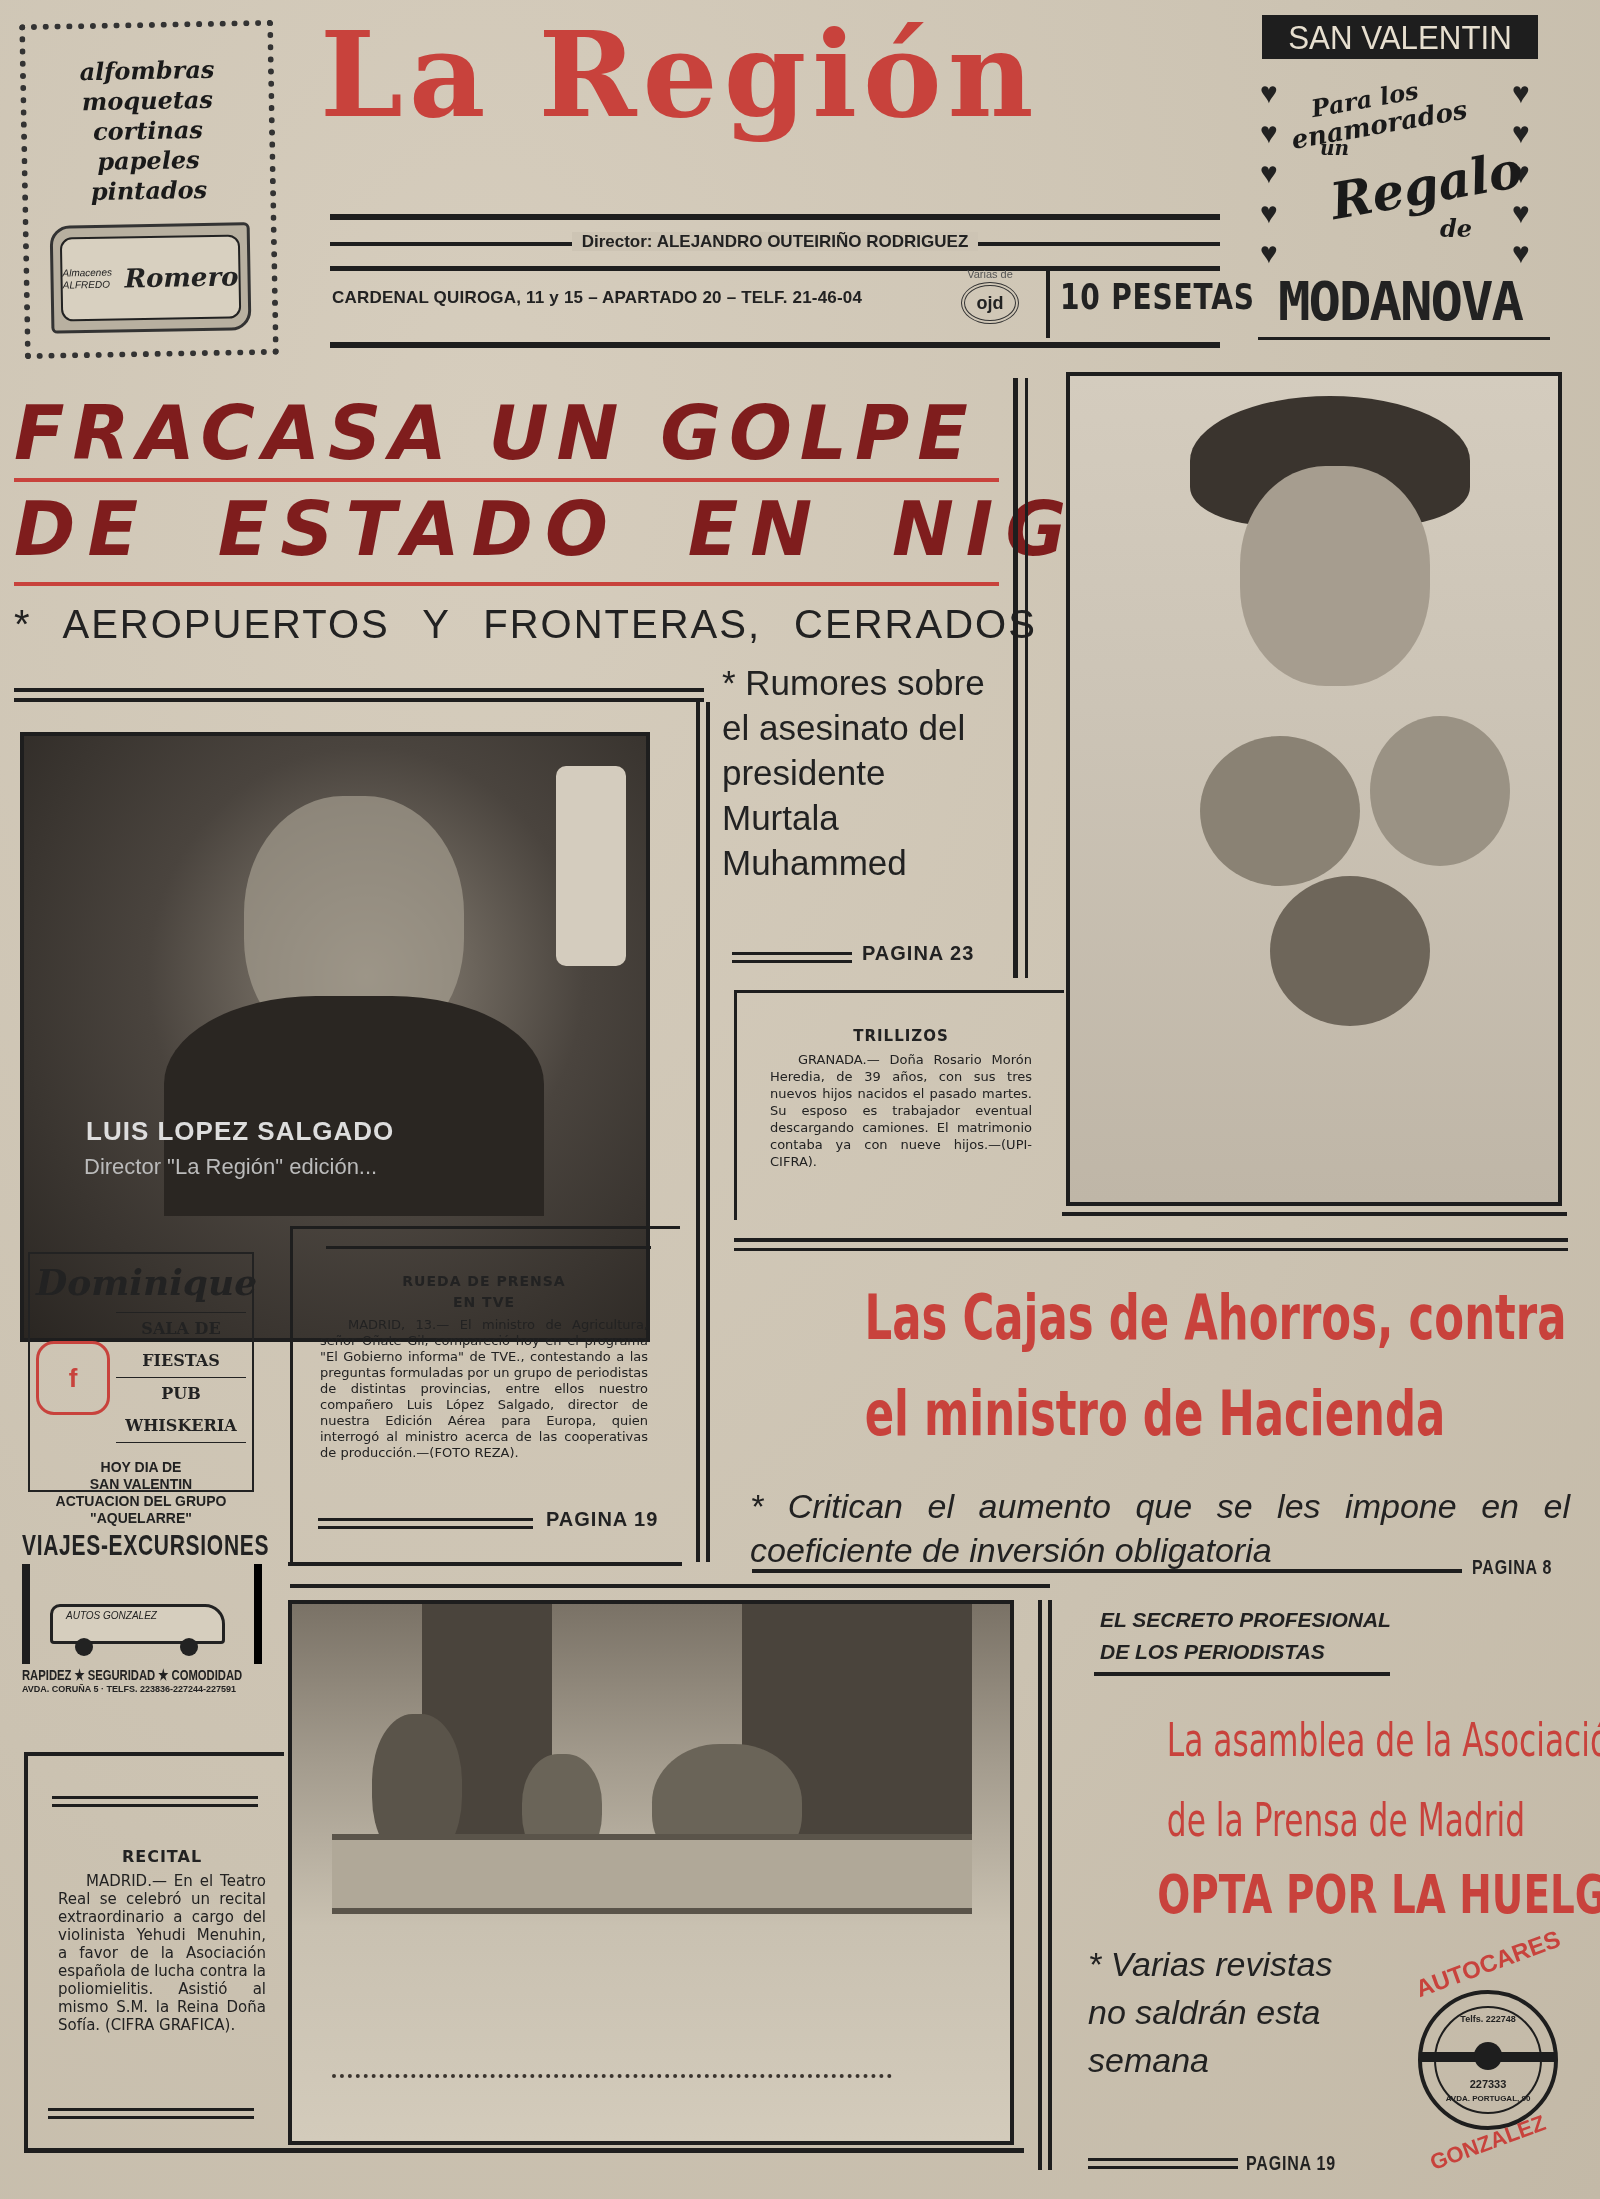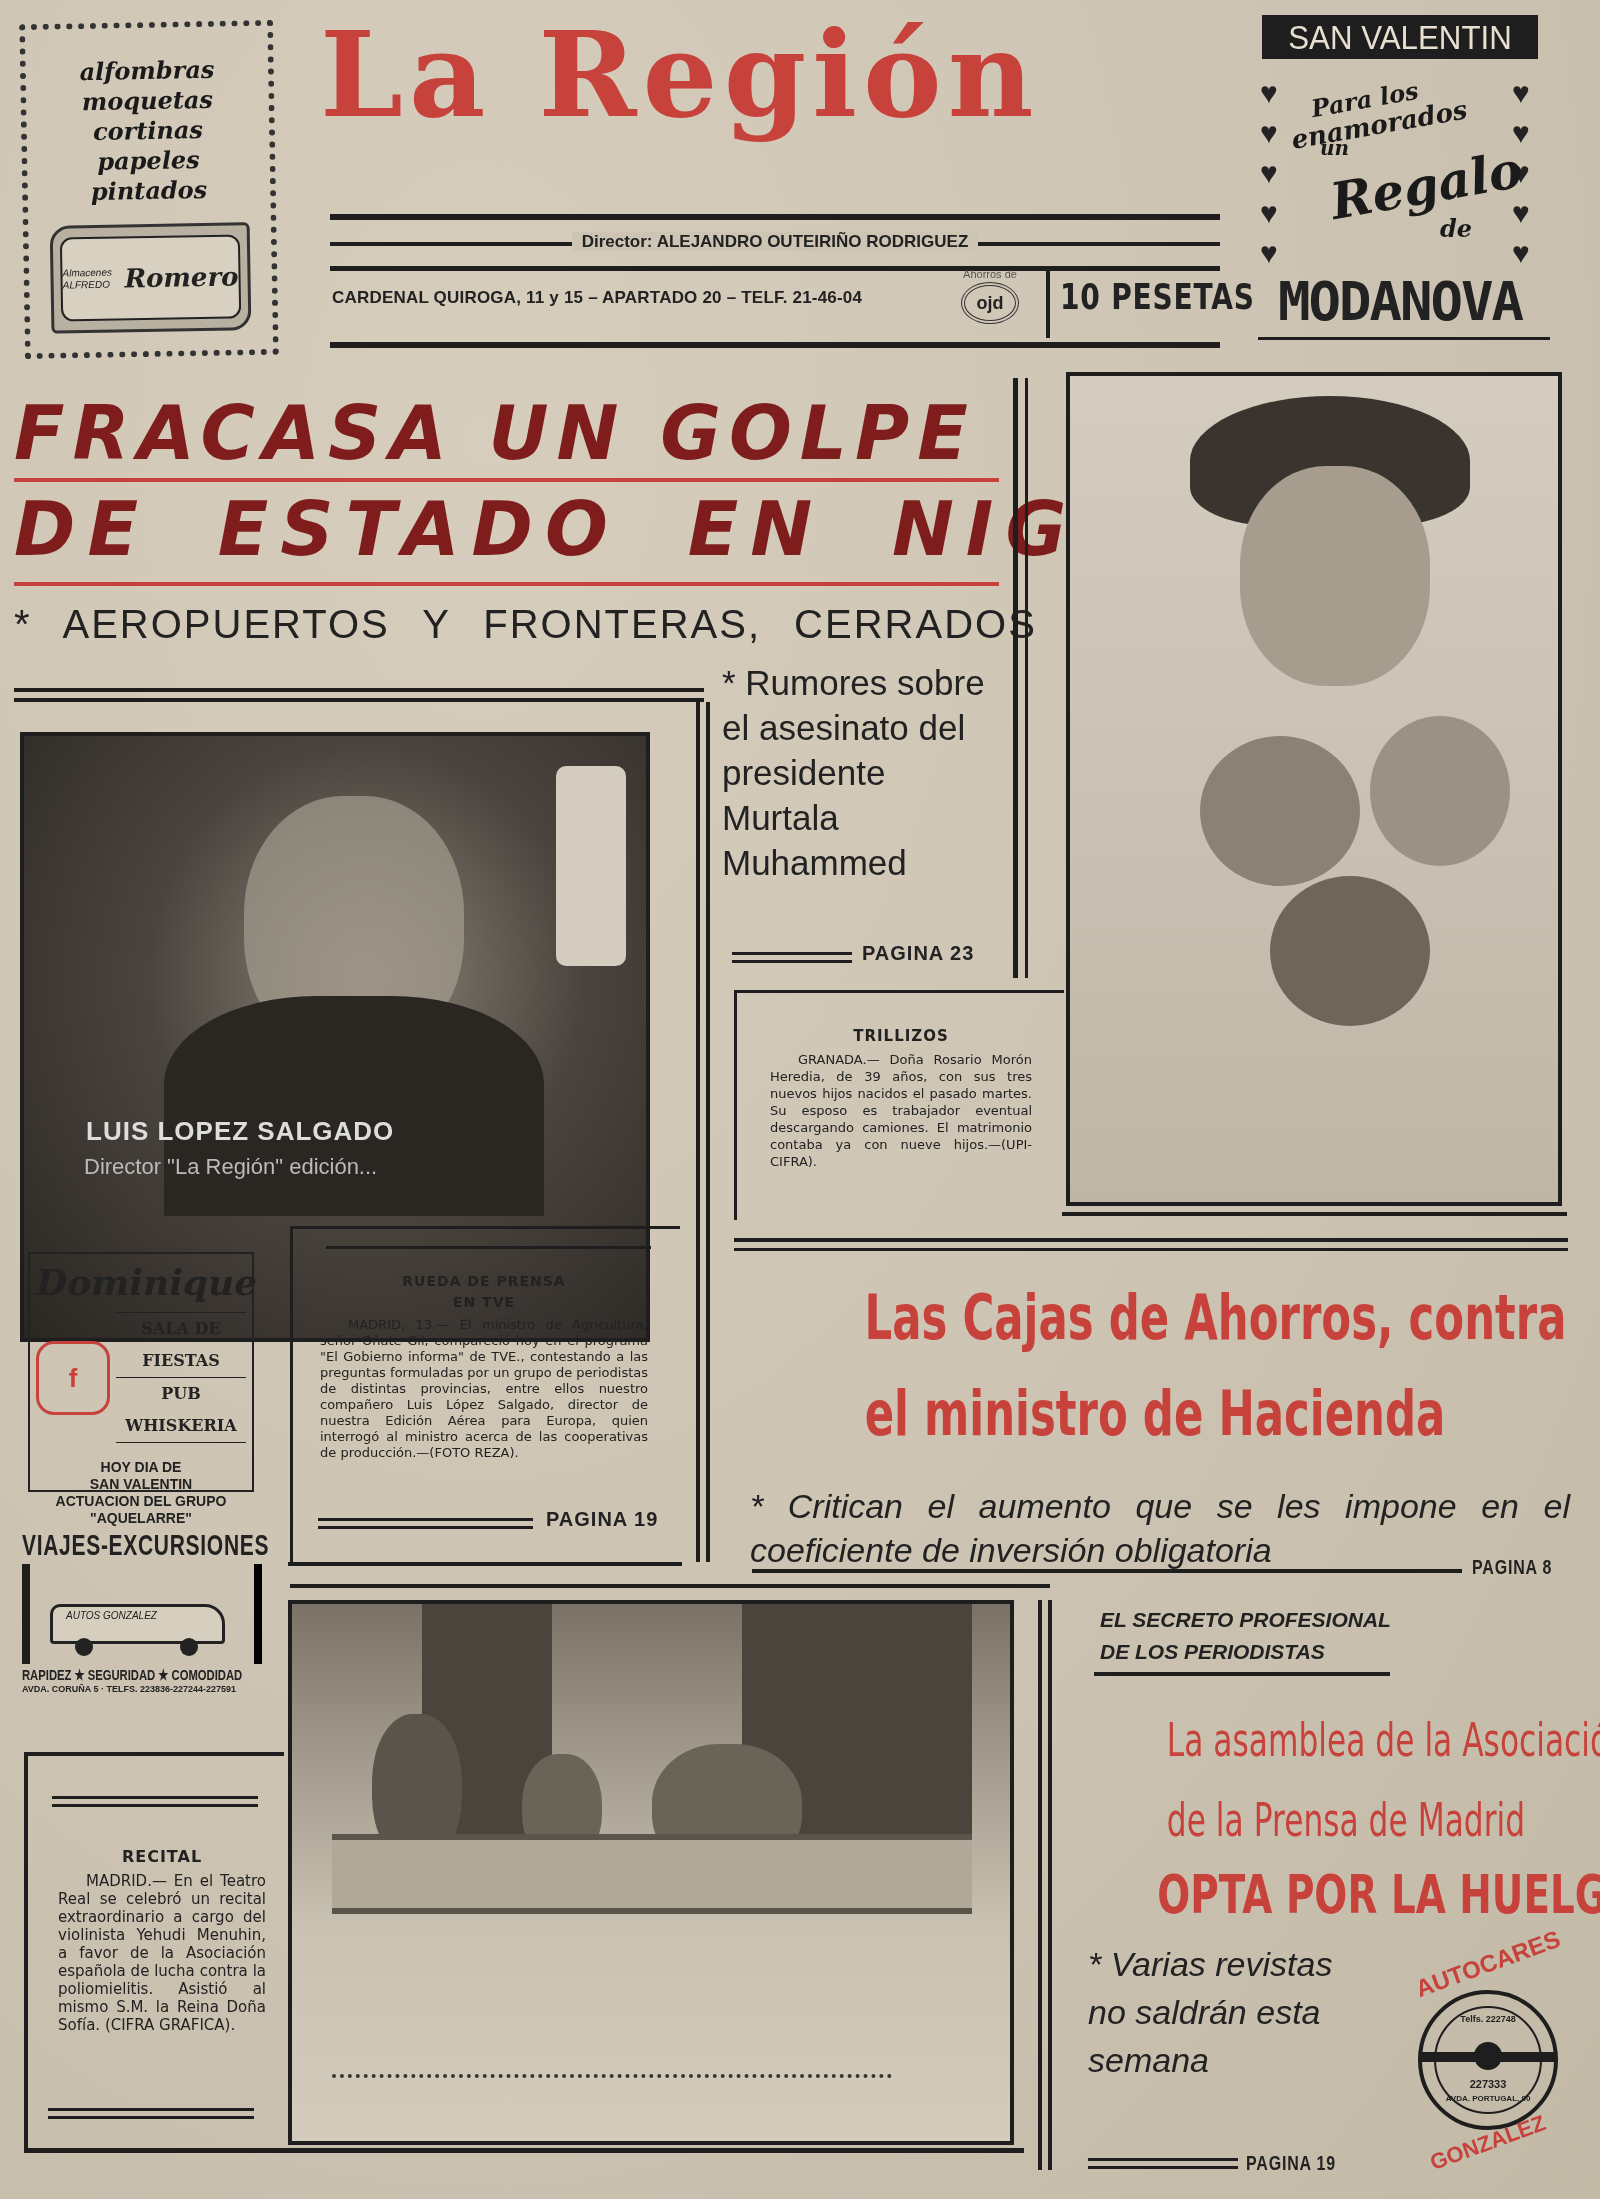--- a/index.html
+++ b/index.html
@@ -133,21 +133,21 @@
 <div class="rule" style="left:330px;top:214px;width:890px;height:6px;"></div>
 <div class="rule" style="left:330px;top:242px;width:890px;height:4px;"></div>
 <div id="director-line" class="abs">
   <span>Director: ALEJANDRO OUTEIRIÑO RODRIGUEZ</span>
 </div>
 <div class="rule" style="left:330px;top:266px;width:890px;height:5px;"></div>
 <div id="dateline" class="abs">
   <div>CARDENAL QUIROGA, 11 y 15 – APARTADO 20 – TELF. 21-46-04</div>
 </div>
 <div id="member-logo" class="abs">
-  <div class="lbl">Ahorros de</div>
+  <div class="lbl">Varias de</div>
   <div class="circ">ojd</div>
 </div>
 <div class="rule" style="left:1046px;top:270px;width:4px;height:68px;"></div>
 <div id="price" class="abs">10 PESETAS</div>
 <div class="rule" style="left:330px;top:342px;width:890px;height:6px;"></div>
 
 <div id="ad-sv" class="abs">
   <div class="hdr">SAN VALENTIN</div>
   <div class="hearts" style="left:10px;">
     <div>♥</div>

